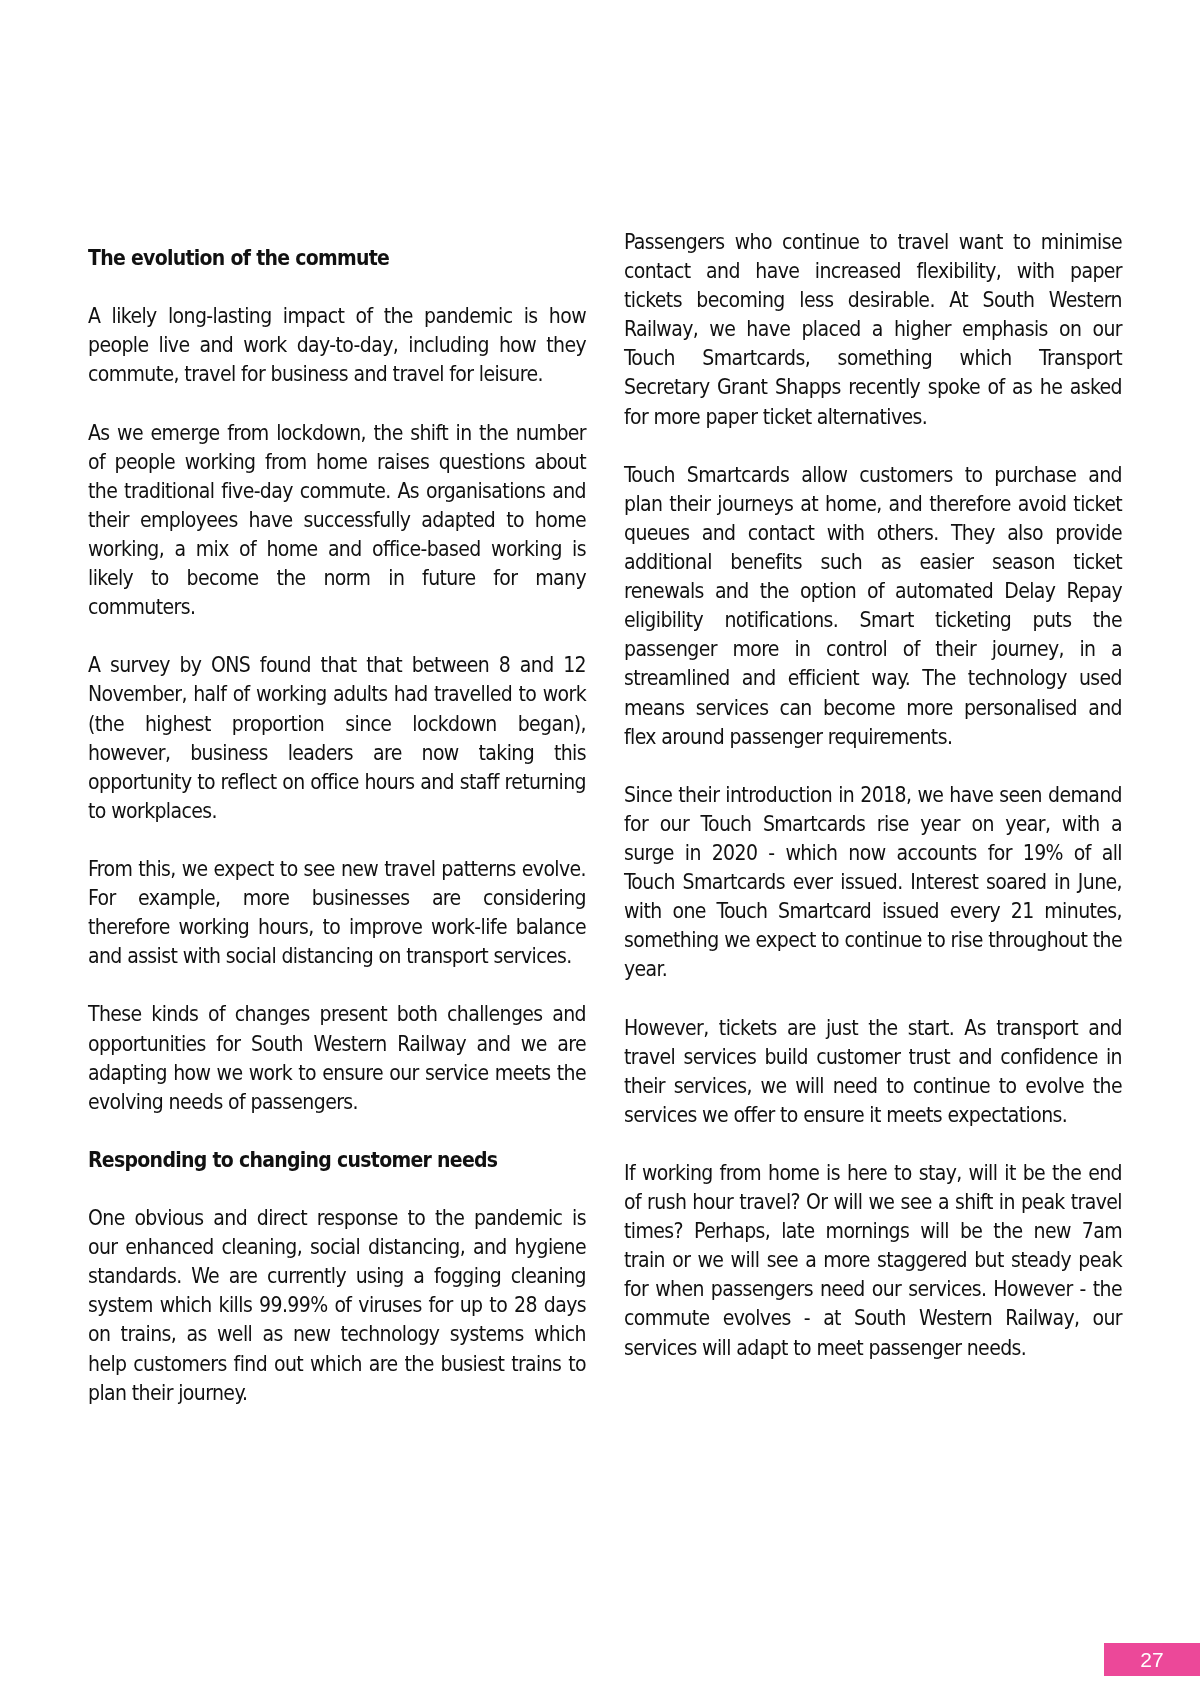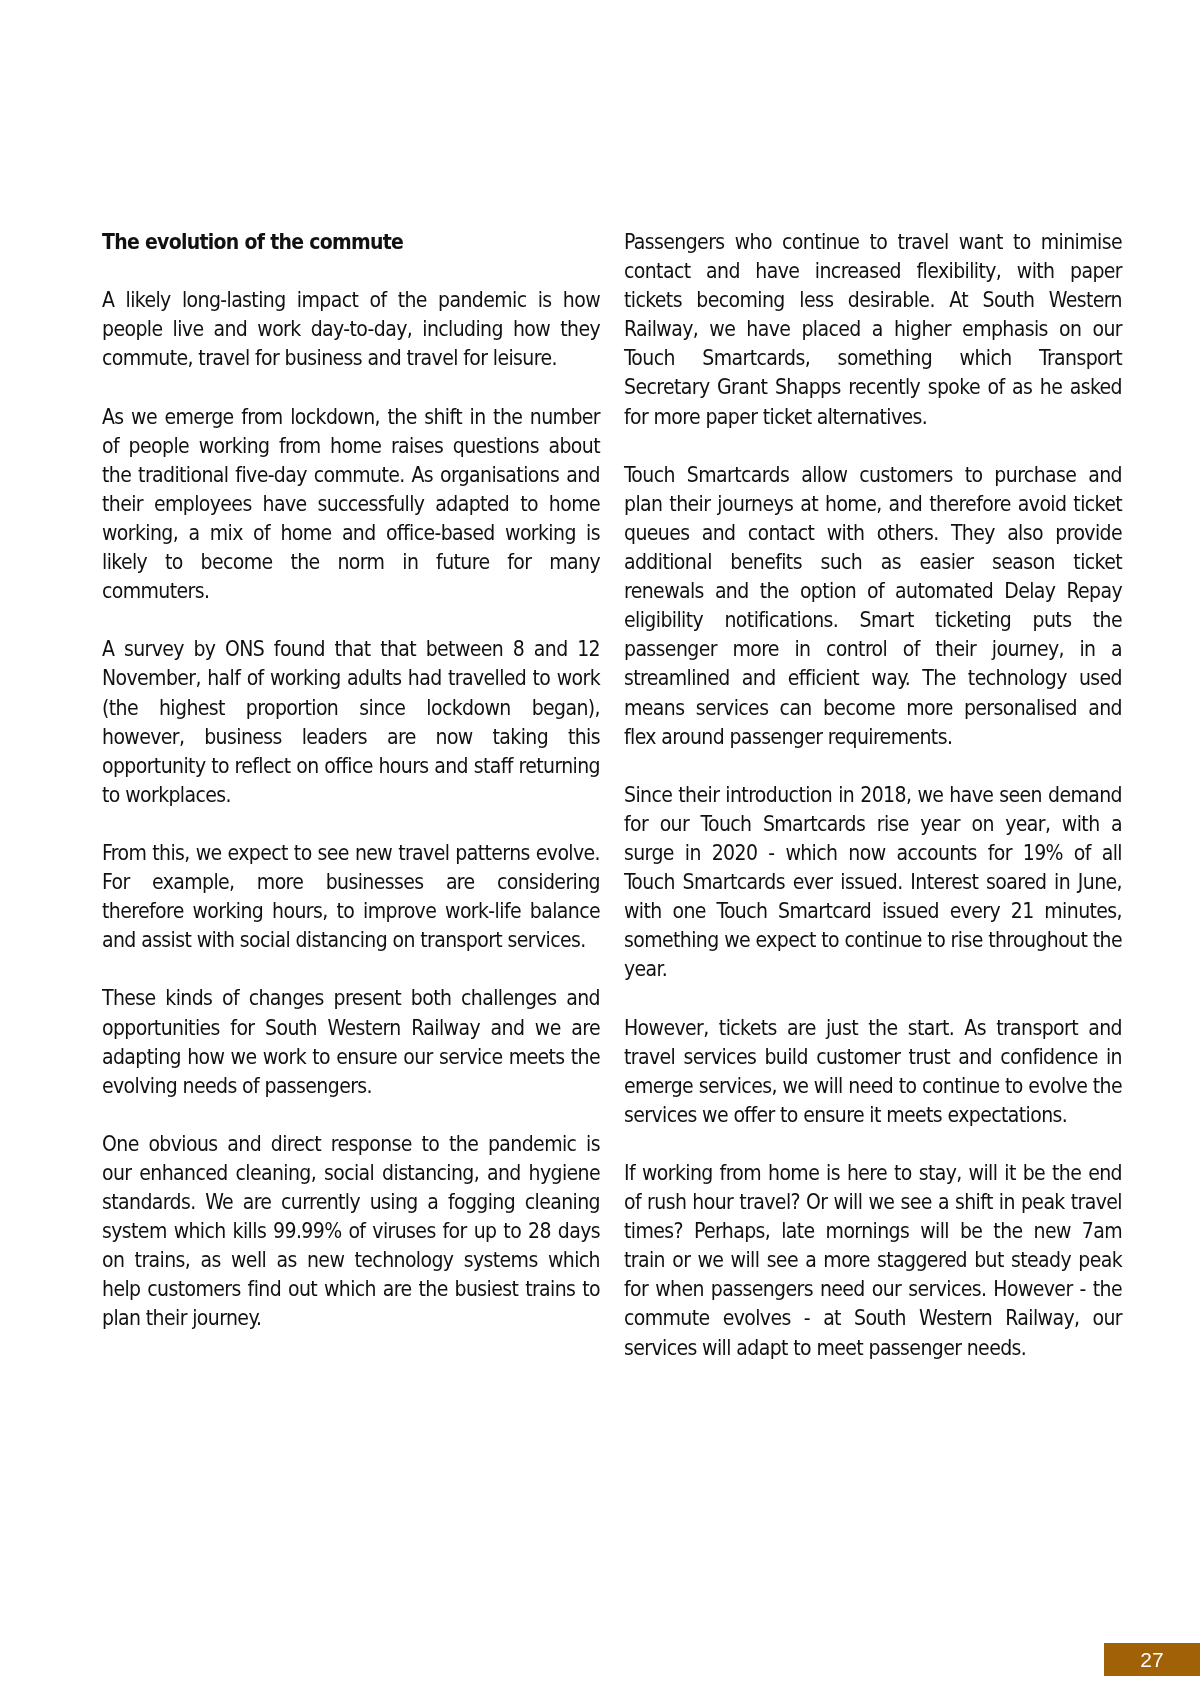--- a/index.html
+++ b/index.html
@@ -14,62 +14,63 @@
   }
   .column {
     position: absolute;
     top: 228px;
     width: 498px;
     font-size: 21px;
     line-height: 29.1px;
     letter-spacing: -0.6px;
     font-stretch: condensed;
   }
-  .col-left { left: 102px; }
+  .col-left { left: 88px; margin-top: 16px; }
   .col-right { left: 624px; }
   .column p {
     margin: 0 0 29.1px 0;
     text-align: justify;
     hyphens: none;
   }
   .column h2 {
     margin: 0 0 29.1px 0;
     font-size: 21px;
     line-height: 29.1px;
     font-weight: bold;
     letter-spacing: -0.7px;
   }
   .page-number {
     position: absolute;
     left: 1104px;
     top: 1643px;
     width: 96px;
     height: 33px;
-    background: #a16207;
+    background: #ec4899;
     color: #ffffff;
     font-family: "Liberation Sans", sans-serif;
     font-size: 21px;
     line-height: 33px;
     text-align: center;
   }
 </style>
 </head>
 <body>
 
 <div class="column col-left">
   <h2>The evolution of the commute</h2>
   <p>A likely long-lasting impact of the pandemic is how people live and work day-to-day, including how they commute, travel for business and travel for leisure.</p>
   <p>As we emerge from lockdown, the shift in the number of people working from home raises questions about the traditional five-day commute. As organisations and their employees have successfully adapted to home working, a mix of home and office-based working is likely to become the norm in future for many commuters.</p>
   <p>A survey by ONS found that that between 8 and 12 November, half of working adults had travelled to work (the highest proportion since lockdown began), however, business leaders are now taking this opportunity to reflect on office hours and staff returning to workplaces.</p>
   <p>From this, we expect to see new travel patterns evolve. For example, more businesses are considering therefore working hours, to improve work-life balance and assist with social distancing on transport services.</p>
   <p>These kinds of changes present both challenges and opportunities for South Western Railway and we are adapting how we work to ensure our service meets the evolving needs of passengers.</p>
+  <h2>Responding to changing customer needs</h2>
   <p>One obvious and direct response to the pandemic is our enhanced cleaning, social distancing, and hygiene standards. We are currently using a fogging cleaning system which kills 99.99% of viruses for up to 28 days on trains, as well as new technology systems which help customers find out which are the busiest trains to plan their journey.</p>
 </div>
 
 <div class="column col-right">
   <p>Passengers who continue to travel want to minimise contact and have increased flexibility, with paper tickets becoming less desirable. At South Western Railway, we have placed a higher emphasis on our Touch Smartcards, something which Transport Secretary Grant Shapps recently spoke of as he asked for more paper ticket alternatives.</p>
   <p>Touch Smartcards allow customers to purchase and plan their journeys at home, and therefore avoid ticket queues and contact with others. They also provide additional benefits such as easier season ticket renewals and the option of automated Delay Repay eligibility notifications. Smart ticketing puts the passenger more in control of their journey, in a streamlined and efficient way. The technology used means services can become more personalised and flex around passenger requirements.</p>
   <p>Since their introduction in 2018, we have seen demand for our Touch Smartcards rise year on year, with a surge in 2020 - which now accounts for 19% of all Touch Smartcards ever issued. Interest soared in June, with one Touch Smartcard issued every 21 minutes, something we expect to continue to rise throughout the year.</p>
-  <p>However, tickets are just the start. As transport and travel services build customer trust and confidence in emerge services, we will need to continue to evolve the services we offer to ensure it meets expectations.</p>
+  <p>However, tickets are just the start. As transport and travel services build customer trust and confidence in their services, we will need to continue to evolve the services we offer to ensure it meets expectations.</p>
   <p>If working from home is here to stay, will it be the end of rush hour travel? Or will we see a shift in peak travel times? Perhaps, late mornings will be the new 7am train or we will see a more staggered but steady peak for when passengers need our services. However - the commute evolves - at South Western Railway, our services will adapt to meet passenger needs.</p>
 </div>
 
 <div class="page-number">27</div>
 
 </body></html>

